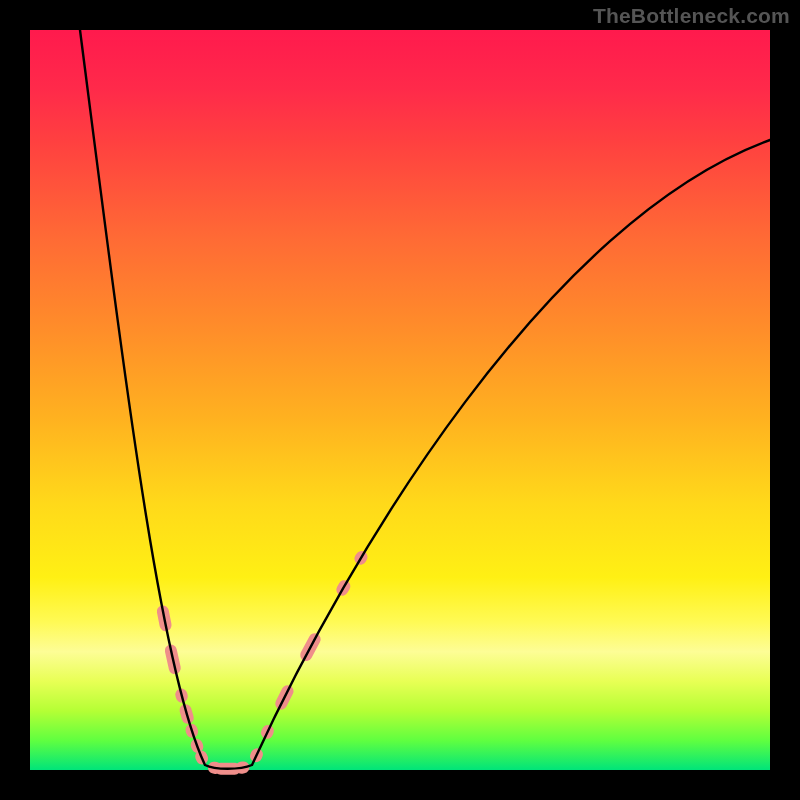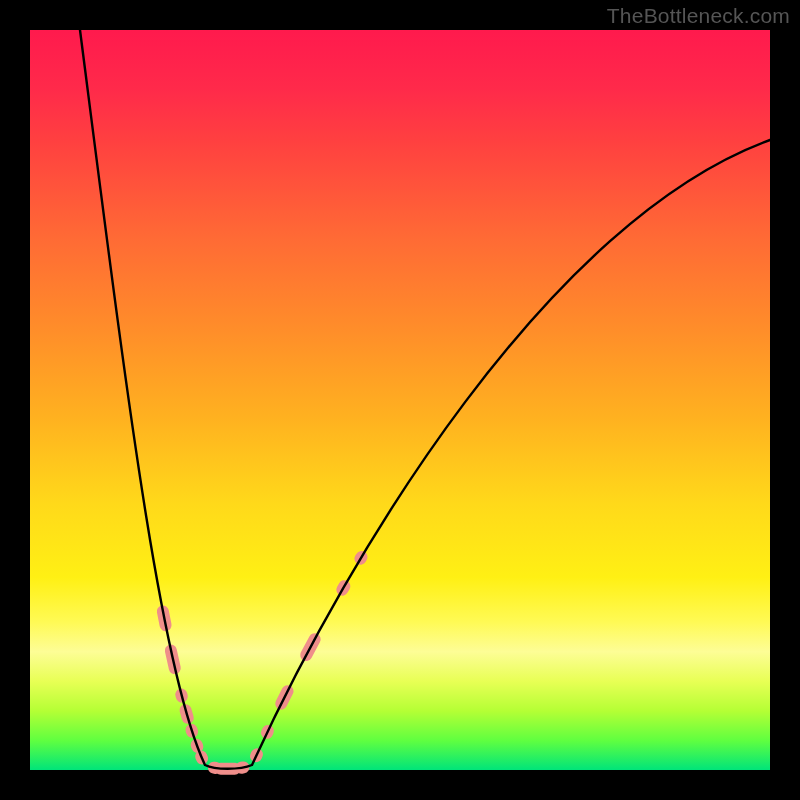--- a/index.html
+++ b/index.html
@@ -41,21 +41,21 @@
       #60ff40 96%,
       #00e47a 100%
     );
   }
   .watermark {
     position: absolute;
     top: 4px;
     right: 10px;
     color: #555;
     font-size: 21px;
-    font-weight: 400;
+    font-weight: 700;
     letter-spacing: 0.2px;
     user-select: none;
   }
   svg.curve {
     position: absolute;
     top: 0;
     left: 0;
     width: 740px;
     height: 740px;
     overflow: visible;

